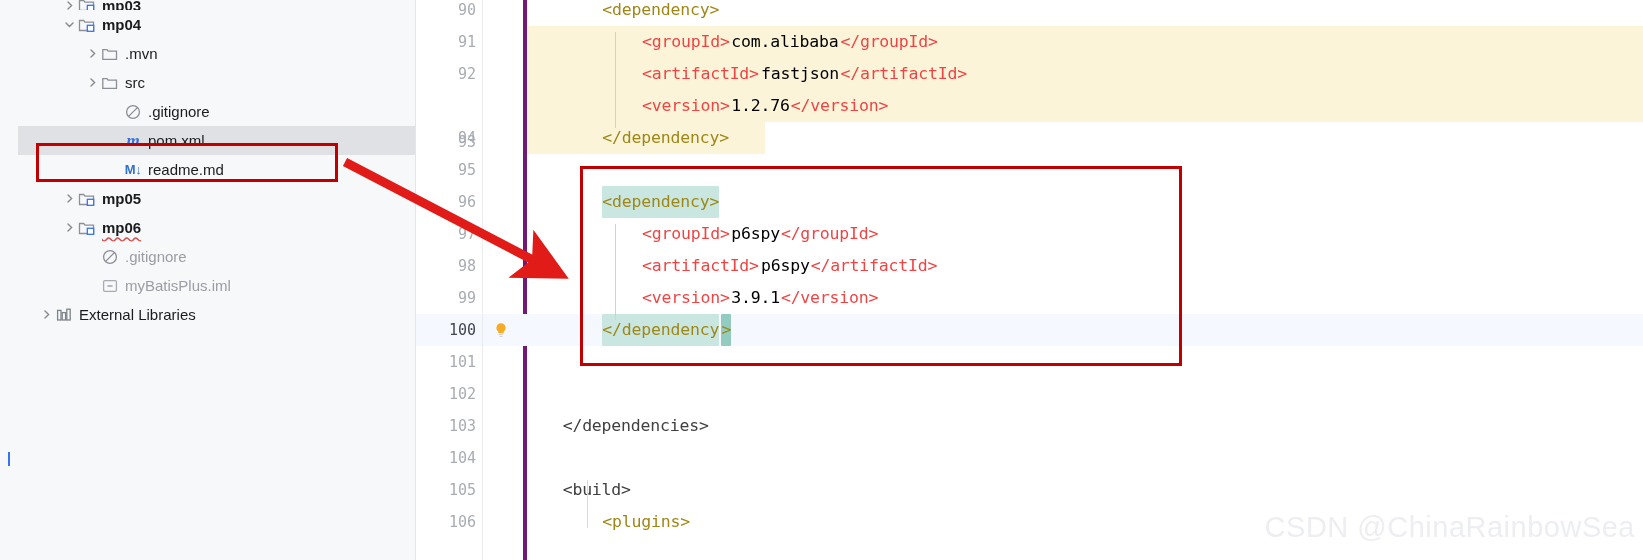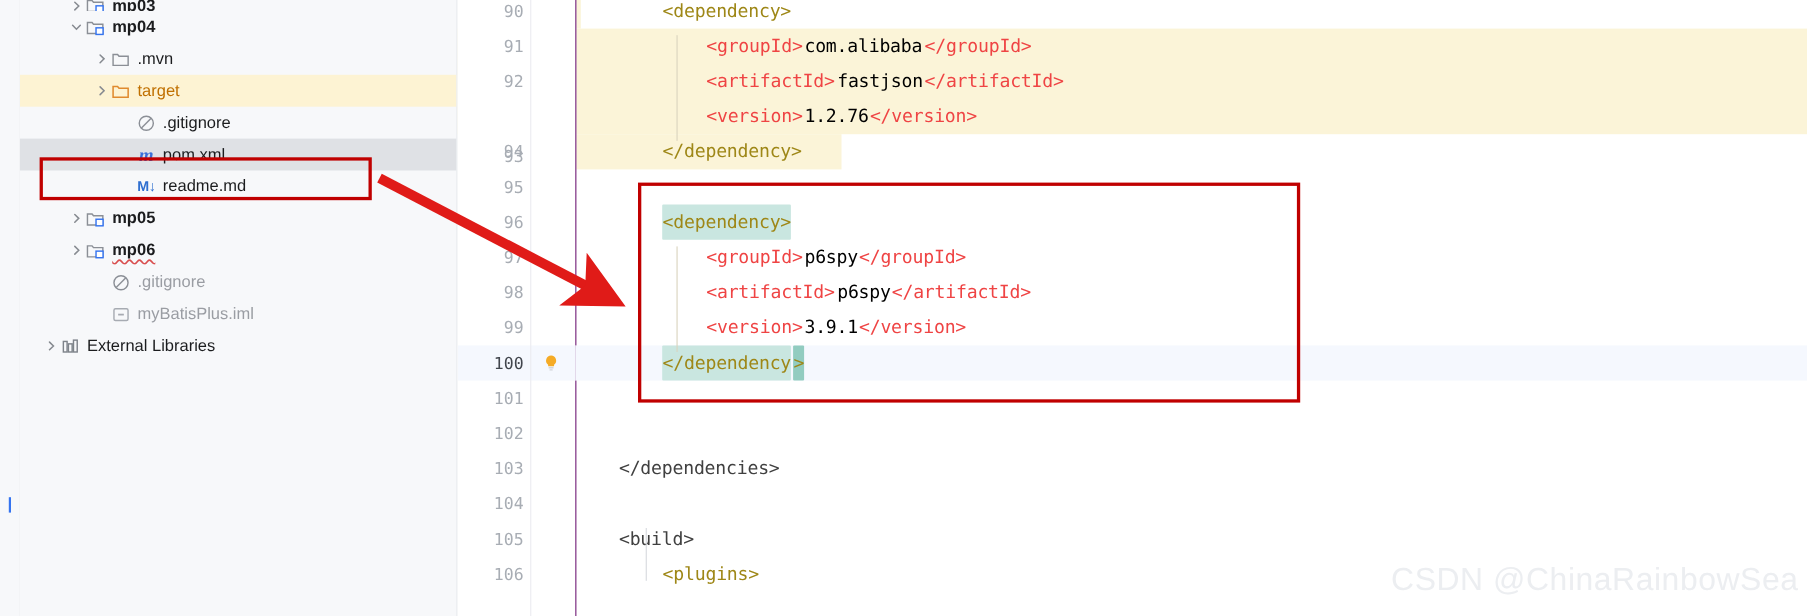--- a/index.html
+++ b/index.html
@@ -120,21 +120,21 @@
     left: 416px; top: 0;
     right: 0; height: 560px;
     background: #ffffff;
     overflow: hidden;
   }
   .gutter {
     position: absolute;
     left: 0; top: 0;
     width: 107px; height: 560px;
     background: #ffffff;
-    border-right: 1px solid #701a75;
+    border-right: 4px solid #701a75;
   }
   .gutter-sep {
     position: absolute;
     left: 66px; top: 0;
     width: 1px; height: 560px;
     background: #ebecf0;
   }
   .code-area {
     position: absolute;
     left: 107px; top: 0;
@@ -280,33 +280,33 @@
               <path d="M4 2 L7.6 5.5 L4 9" fill="none" stroke="#878b91" stroke-width="1.4" stroke-linecap="round"></path>
             </svg>
           </span>
           <span class="t-icon">
             <svg width="18" height="18" viewBox="0 0 18 18">
               <path d="M1.8 4.6h4.1l1.3 1.6h8.3v8.2H1.8z" fill="none" stroke="#8b8f96" stroke-width="1.3"></path>
             </svg>
           </span>
           <span class="t-label">.mvn</span>
         </div>
-        <div class="tree-row warn">
+        <div class="tree-row">
           <div style="width:66px;flex:0 0 66px;"></div>
           <span class="twisty">
             <svg width="11" height="11" viewBox="0 0 11 11">
               <path d="M4 2 L7.6 5.5 L4 9" fill="none" stroke="#878b91" stroke-width="1.4" stroke-linecap="round"></path>
             </svg>
           </span>
           <span class="t-icon">
             <svg width="18" height="18" viewBox="0 0 18 18">
-              <path d="M1.8 4.6h4.1l1.3 1.6h8.3v8.2H1.8z" fill="none" stroke="#e08a2e" stroke-width="1.4"></path>
-            </svg>
-          </span>
-          <span class="t-label orange">target</span>
+              <path d="M1.8 4.6h4.1l1.3 1.6h8.3v8.2H1.8z" fill="none" stroke="#8b8f96" stroke-width="1.3"></path>
+            </svg>
+          </span>
+          <span class="t-label">src</span>
         </div>
         <div class="tree-row">
           <div style="width:89px;flex:0 0 89px;"></div>
           <span class="twisty"></span>
           <span class="t-icon">
             <svg width="18" height="18" viewBox="0 0 18 18">
               <circle cx="9" cy="9" r="6.4" fill="none" stroke="#8b8f96" stroke-width="1.3"></circle>
               <line x1="4.6" y1="13.4" x2="13.4" y2="4.6" stroke="#8b8f96" stroke-width="1.3"></line>
             </svg>
           </span>

